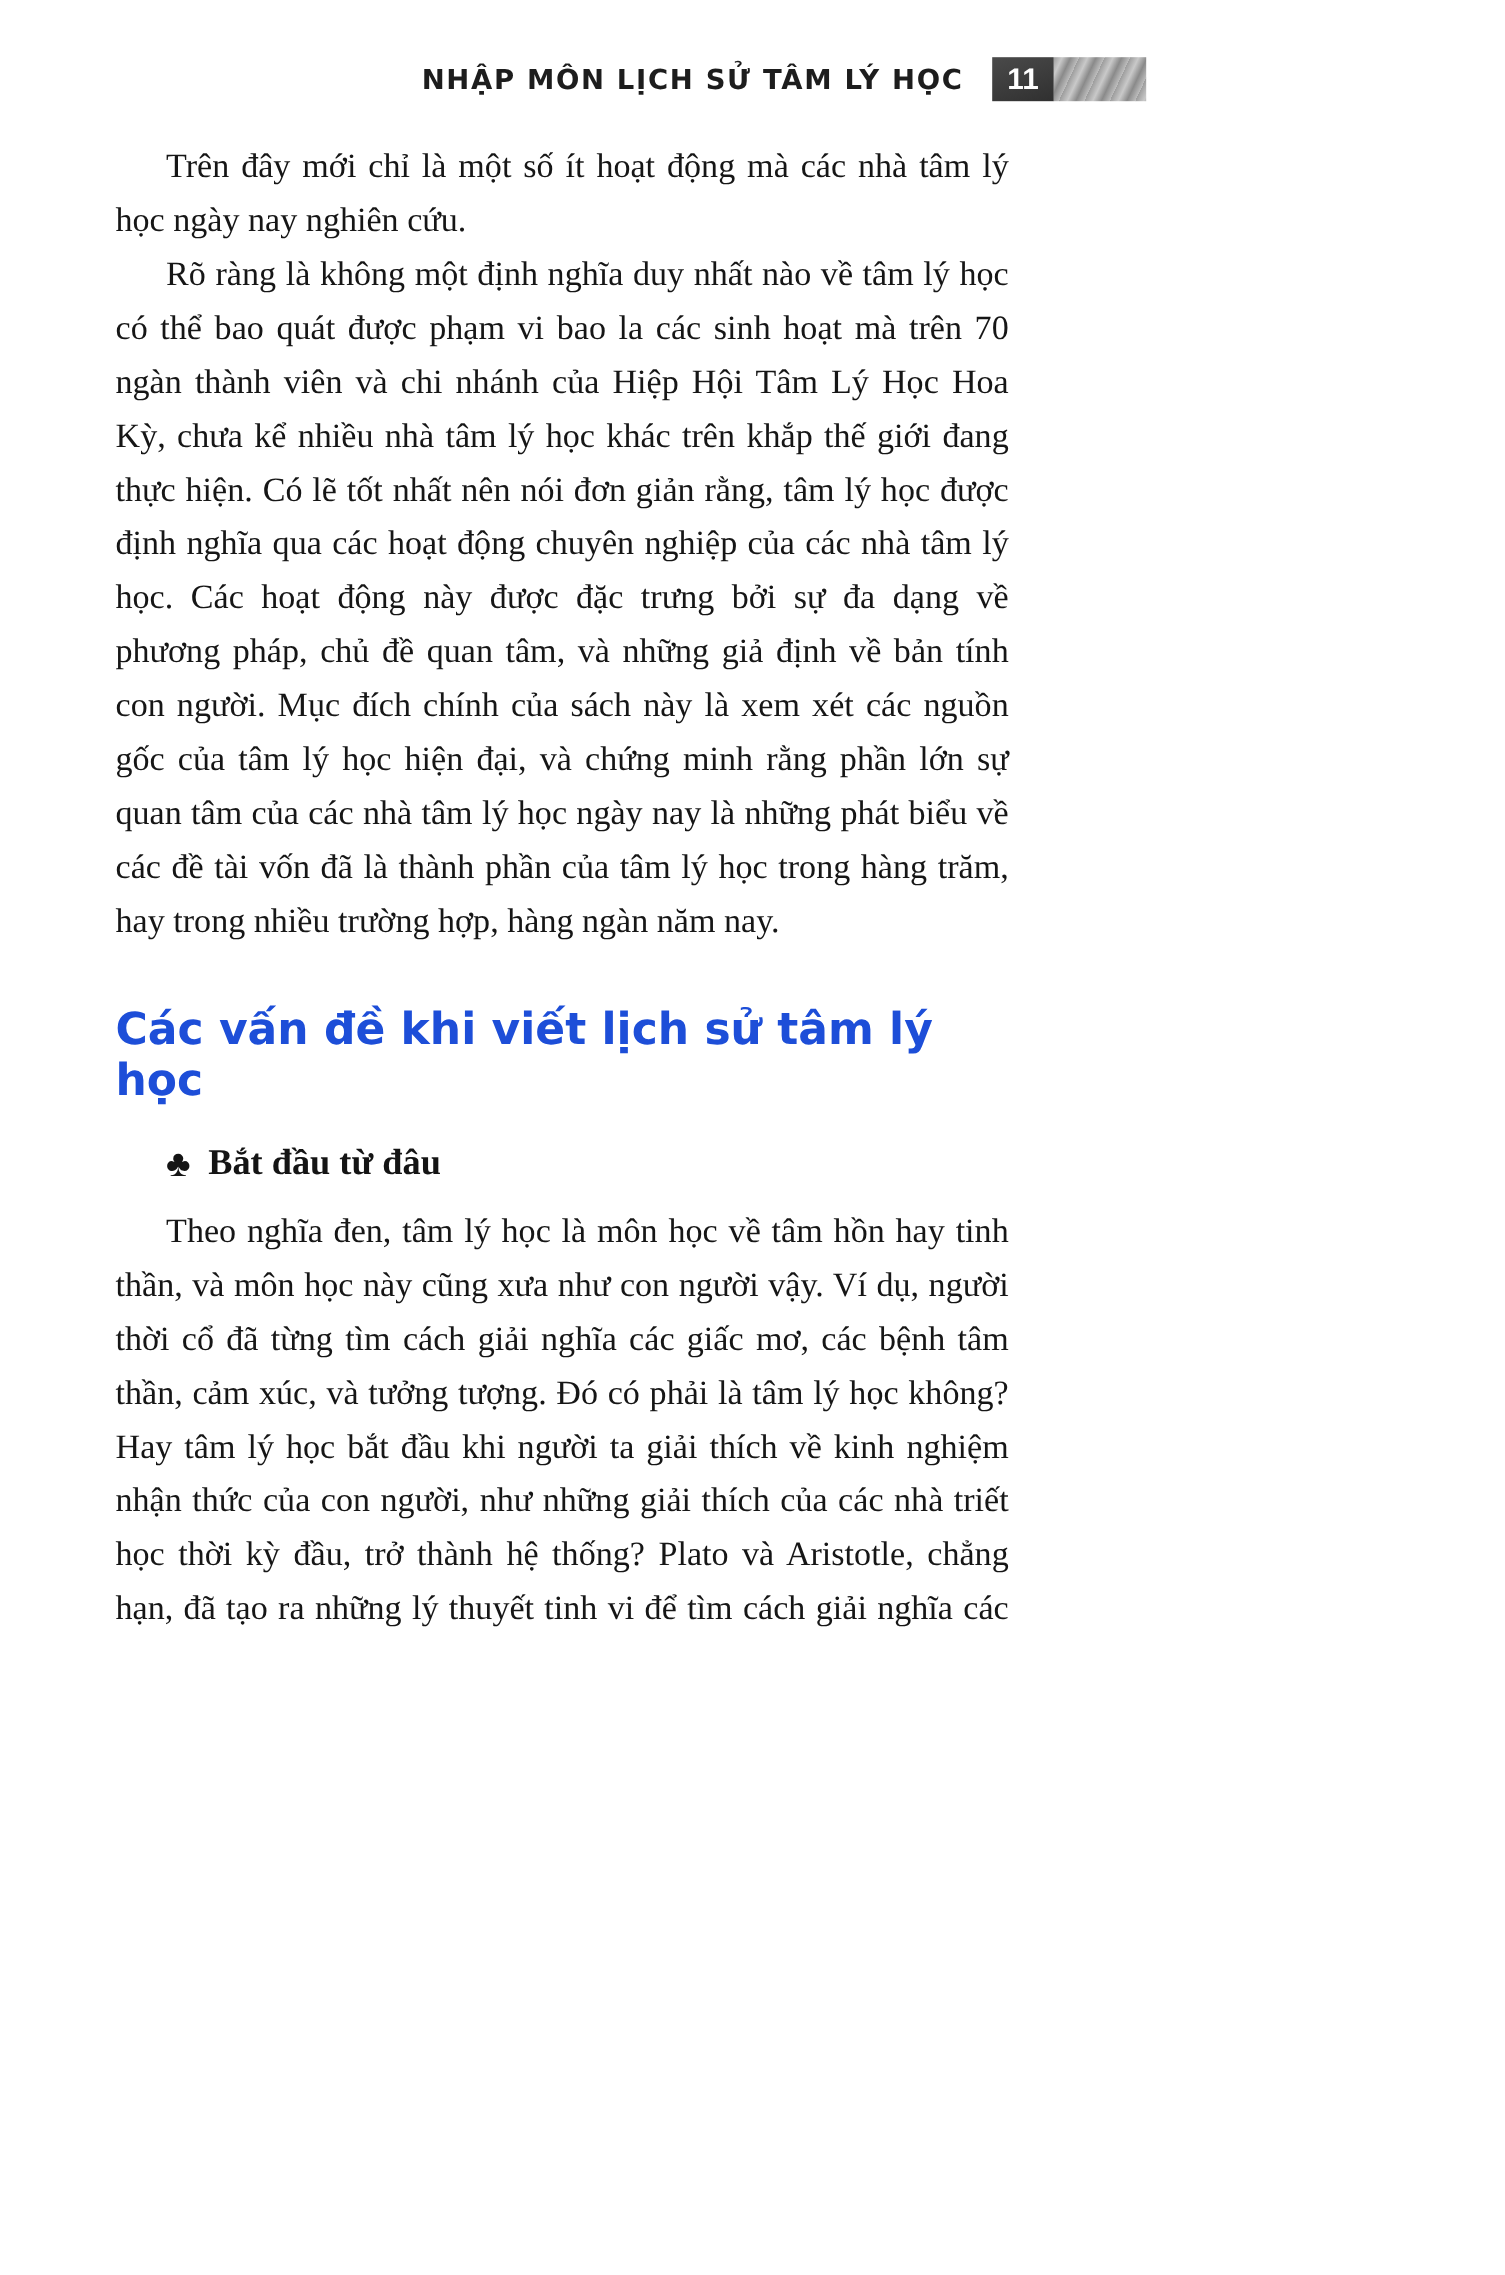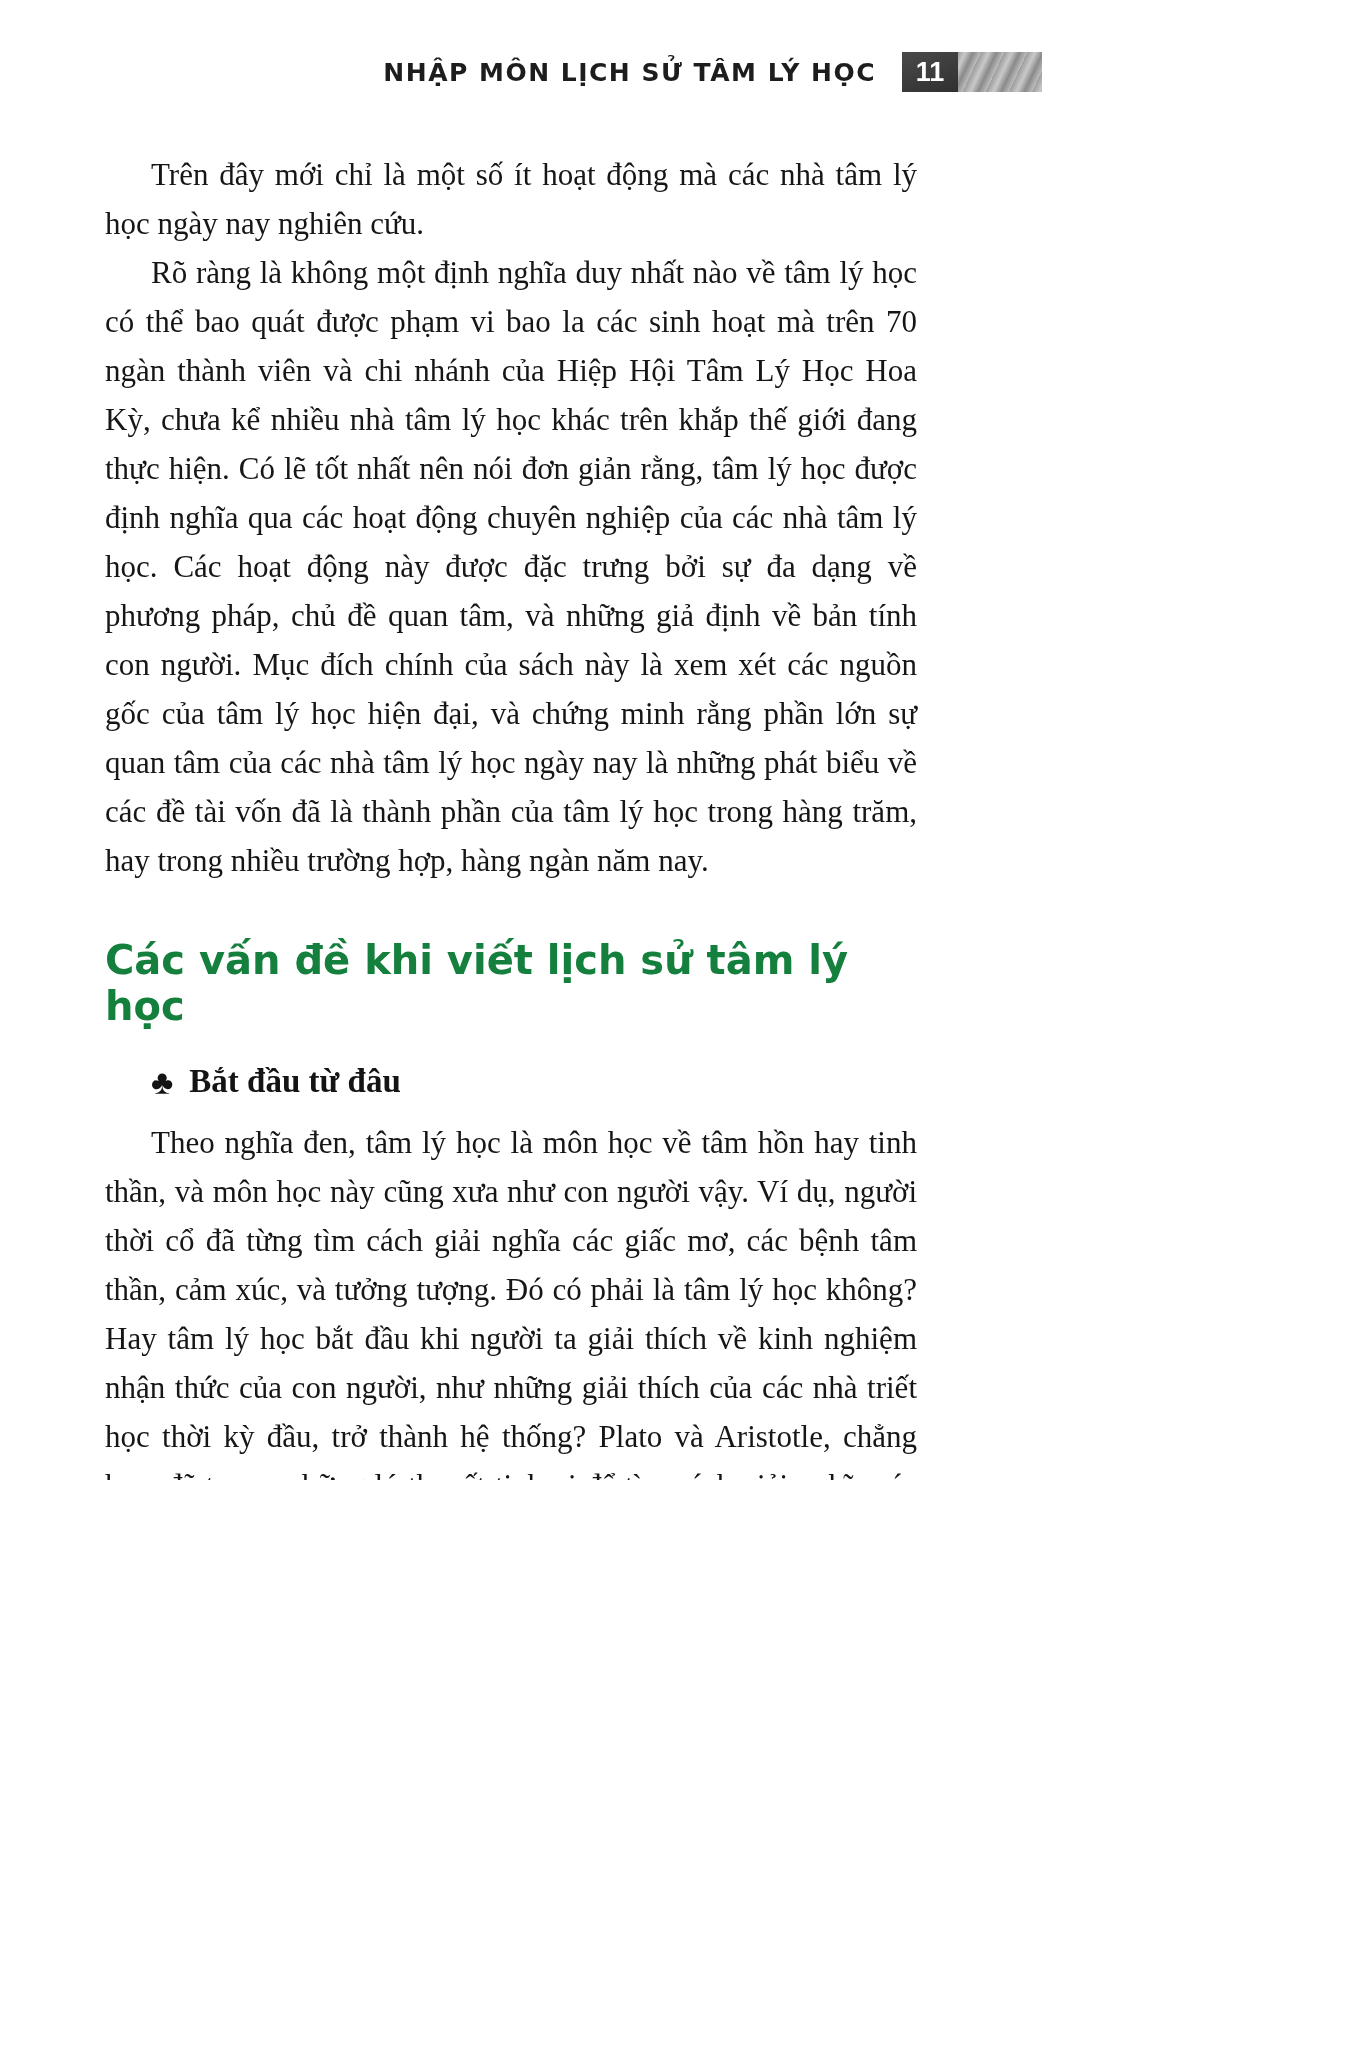--- a/index.html
+++ b/index.html
@@ -58,39 +58,39 @@
       #9d9d9d 0px,
       #c9c9c9 7px,
       #8a8a8a 14px,
       #bdbdbd 21px
     );
   }
 
   
   .body-text {
     position: absolute;
-    top: 150px;
+    top: 126px;
     left: 105px;
     width: 812px;
   }
   .para {
     margin: 0;
     font-size: 31px;
     line-height: 49px;
     text-align: justify;
     text-indent: 46px;
     color: #161616;
   }
   .section-heading {
     margin: 52px 0 34px 0;
     font-family: "DejaVu Sans", "Liberation Sans", sans-serif;
     font-weight: bold;
     font-size: 40px;
     line-height: 1.15;
-    color: #15803d;
+    color: #1d4ed8;
     text-indent: 0;
   }
   .subsection-heading {
     margin: 0 0 18px 46px;
     font-size: 33px;
     font-weight: bold;
     color: #141414;
     display: flex;
     align-items: baseline;
     gap: 16px;

